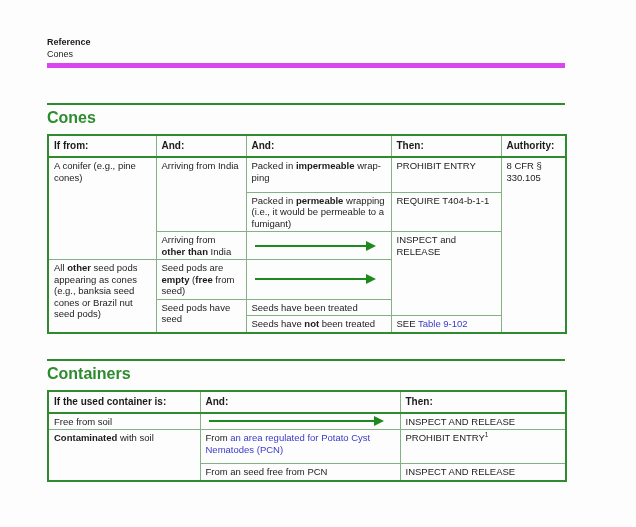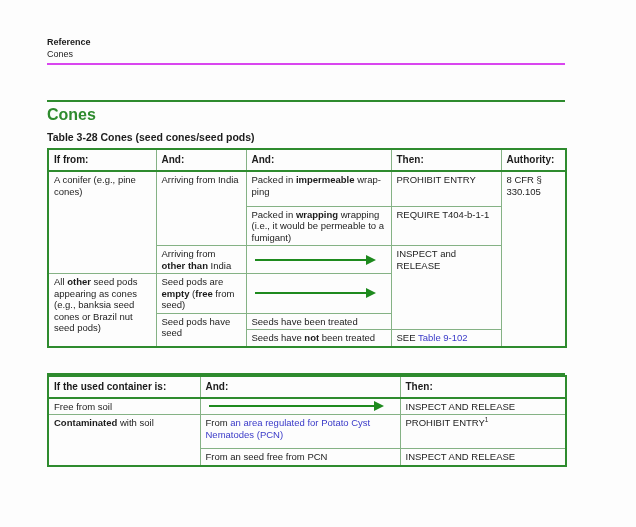--- a/index.html
+++ b/index.html
@@ -4,21 +4,21 @@
 <style>
   html,body{margin:0;padding:0;}
   body{
     width:636px;height:527px;background:#fdfdfd;
     font-family:"Liberation Sans", sans-serif;color:#1c1c1c;
     overflow:hidden;
   }
   .page{padding:36px 71px 0 47px;width:518px;}
 
   
-  .doc-header{font-size:9px;line-height:12px;border-bottom:2px solid #d946ef;padding-bottom:3px;}
+  .doc-header{font-size:9px;line-height:12px;border-bottom:5px solid #d946ef;padding-bottom:3px;}
   .doc-header .line1{font-weight:bold;}
 
   
   .section-rule{height:2px;background:#2e8b2e;border:0;margin:0;}
   .rule-cones{margin-top:35px;}
   .rule-containers{margin-top:25px;}
 
   h1.section-heading{
     color:#2e8b2e;font-size:16px;line-height:18px;margin:4px 0 7px 0;font-weight:bold;
   }
@@ -46,21 +46,20 @@
 
 <div class="page">
 
   <div class="doc-header">
     <div class="line1">Reference</div>
     <div class="line2">Cones</div>
   </div>
 
   <hr class="section-rule rule-cones">
   <h1 class="section-heading">Cones</h1>
-  <p class="table-caption">Table 3-28  Cones (seed cones/seed pods)</p>
 
   <table>
     <colgroup>
       <col style="width:108px">
         <col style="width:90px">
         <col style="width:145px">
         <col style="width:110px">
         <col style="width:65px">
     </colgroup>
     <thead>
@@ -74,21 +73,21 @@
     </thead>
     <tbody>
       <tr style="height:35px">
         <td rowspan="3"><span>A conifer (e.g., pine cones)</span></td>
         <td rowspan="2"><span>Arriving from India</span></td>
         <td><span>Packed in </span><span style="font-weight: bold;">impermeable</span><span> wrap-ping</span></td>
         <td><span>PROHIBIT ENTRY</span></td>
         <td rowspan="6"><span>8 CFR § 330.105</span></td>
       </tr>
       <tr style="height:36px">
-        <td><span>Packed in </span><span style="font-weight: bold;">wrapping</span><span> wrapping (i.e., it would be permeable to a fumigant)</span></td>
+        <td><span>Packed in </span><span style="font-weight: bold;">permeable</span><span> wrapping (i.e., it would be permeable to a fumigant)</span></td>
         <td><span>REQUIRE T404-b-1-1</span></td>
       </tr>
       <tr style="height:26px">
         <td><span>Arriving from </span><span style="font-weight: bold;">other than</span><span> India</span></td>
         <td class="arrow-cell">
           <div class="arrow"></div>
         </td>
         <td rowspan="3"><span>INSPECT and RELEASE</span></td>
       </tr>
       <tr style="height:36px">
@@ -103,20 +102,21 @@
         <td><span>Seeds have been treated</span></td>
       </tr>
       <tr style="height:15px">
         <td><span>Seeds have </span><span style="font-weight: bold;">not</span><span> been treated</span></td>
         <td><span>SEE </span><span class="link">Table 9-102</span></td>
       </tr>
     </tbody>
   </table>
 
   <hr class="section-rule rule-containers">
+  <h1 class="section-heading">Containers</h1>
 
   <table>
     <colgroup>
       <col style="width:152px">
         <col style="width:200px">
         <col style="width:166px">
     </colgroup>
     <thead>
       <tr>
         <th>If the used container is:</th>

